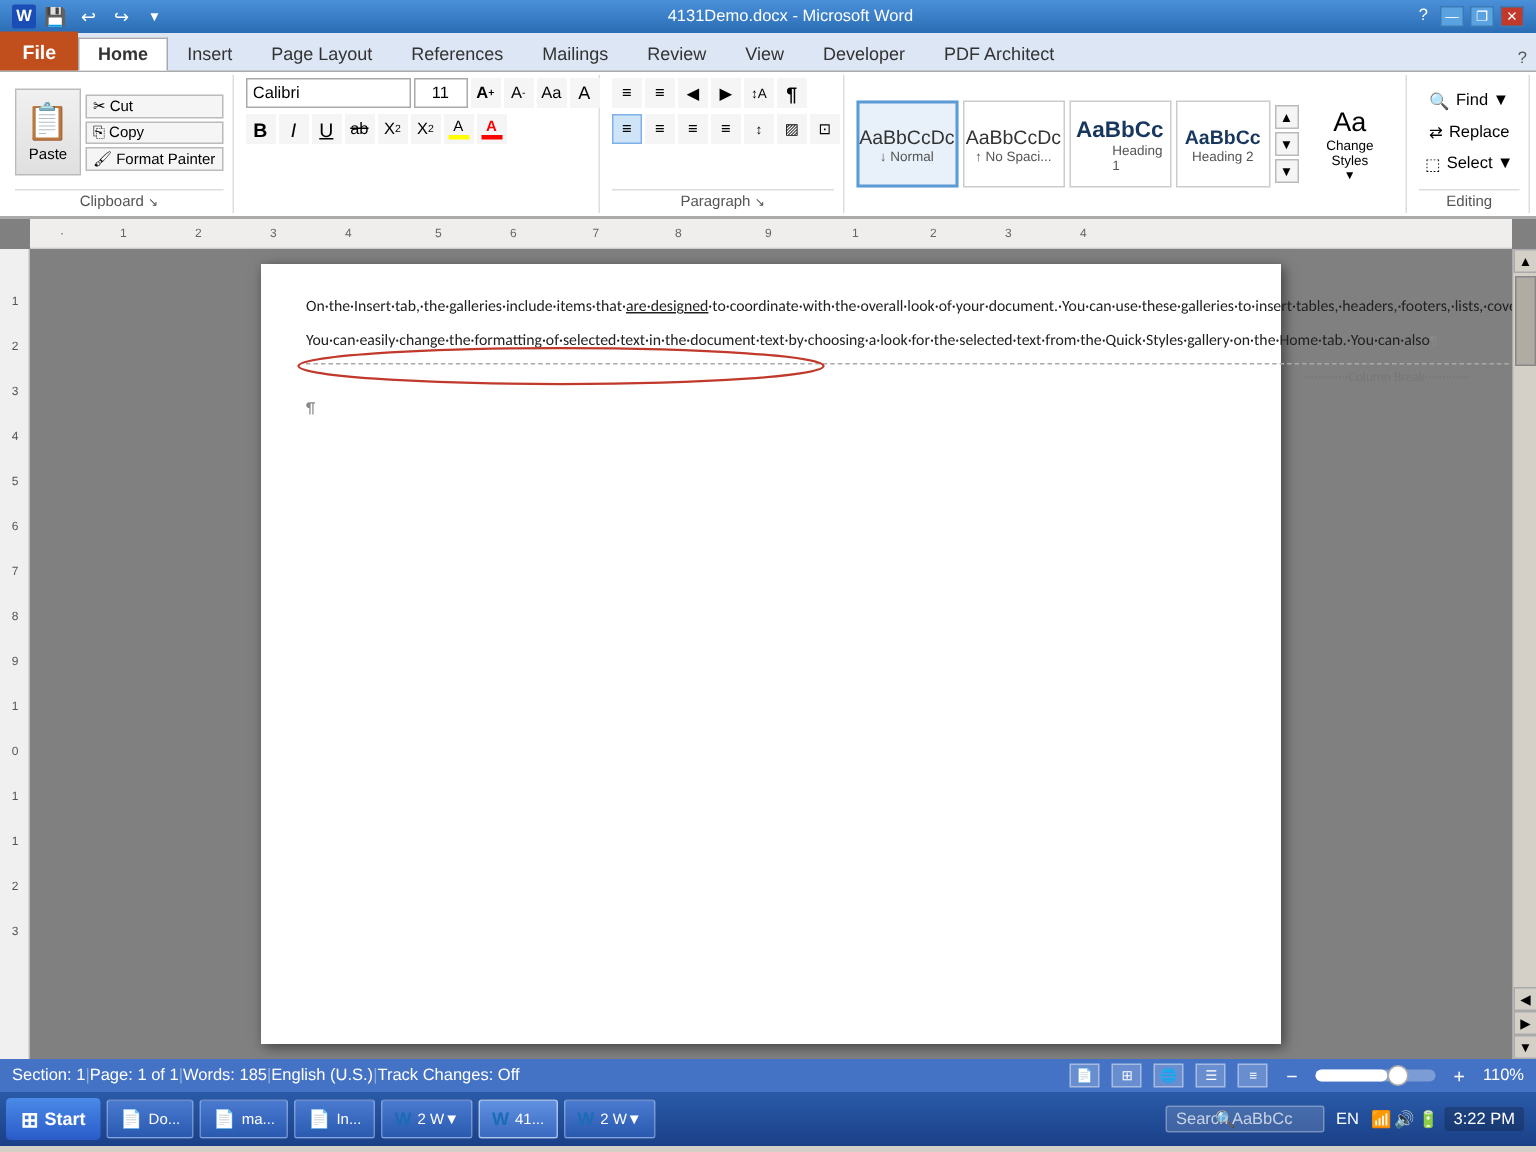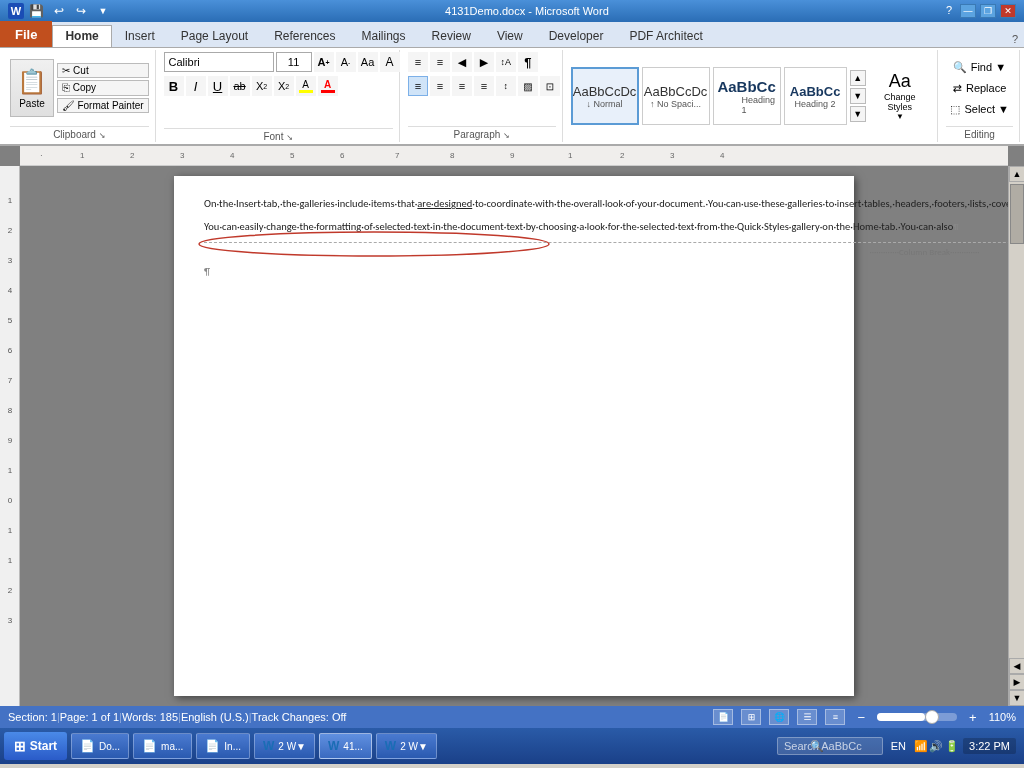--- a/index.html
+++ b/index.html
@@ -333,21 +333,20 @@
           <div class="icon-btn" style="flex-direction:column;height:20px;">
             <span style="font-size:10px;">A</span>
             <span style="width:14px;height:3px;background:yellow;display:block;"></span>
           </div>
           <div class="icon-btn" style="flex-direction:column;height:20px;">
             <span style="font-size:10px;color:red;font-weight:bold;">A</span>
             <span style="width:14px;height:3px;background:red;display:block;"></span>
           </div>
         </div>
       </div>
-      <div class="ribbon-group-label">Font <span style="font-size:8px;">↘</span></div>
     </div>
 
     <div class="ribbon-group para-group">
       <div class="ribbon-group-content" style="flex-direction:column;align-items:flex-start;gap:2px;">
         <div class="para-row">
           <div class="icon-btn">≡</div>
           <div class="icon-btn">≡</div>
           <div class="icon-btn">◀</div>
           <div class="icon-btn">▶</div>
           <div class="icon-btn" style="font-size:9px;">↕A</div>

